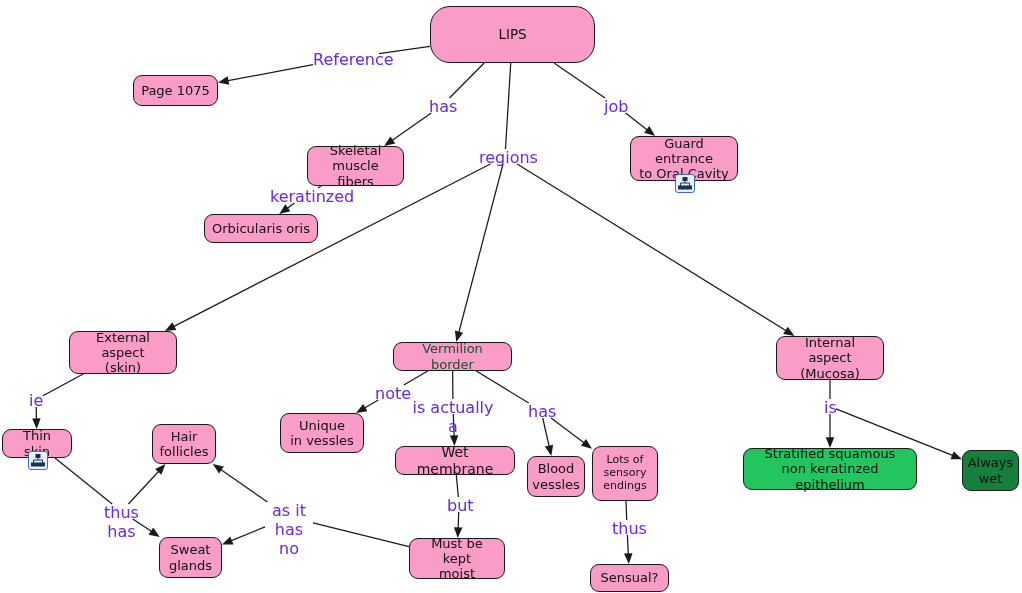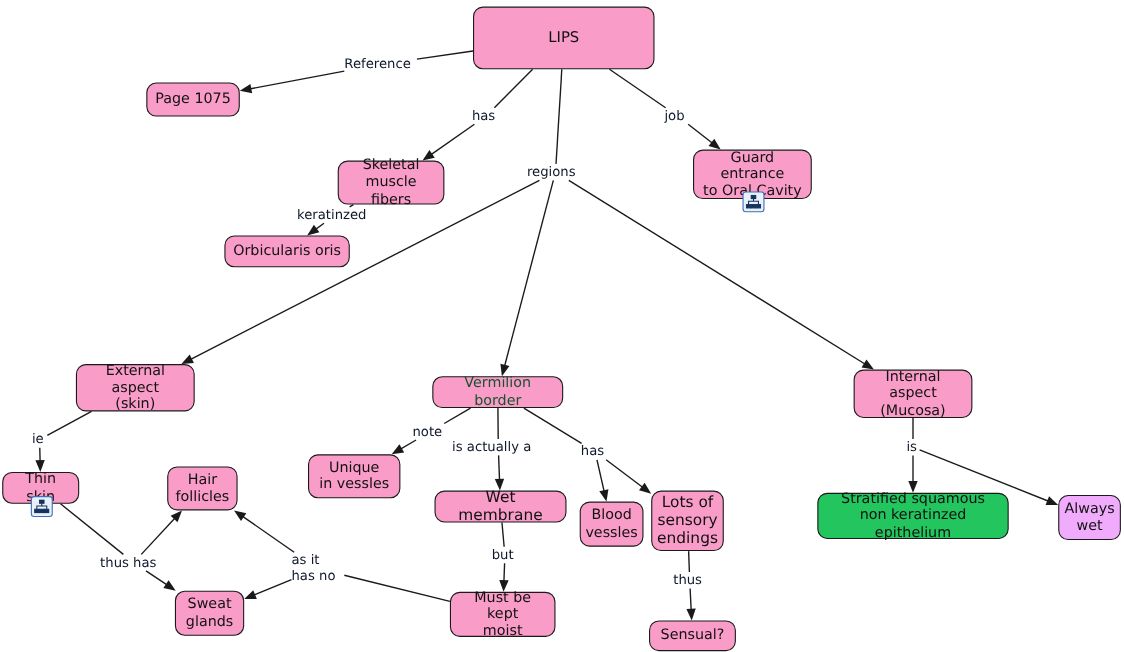--- a/index.html
+++ b/index.html
@@ -35,24 +35,24 @@
     justify-content: center;
     text-align: center;
     line-height: 1.18;
     font-size: 13px;
     padding: 2px 6px;
     white-space: pre-line;
     z-index: 3;
   }
   .linklabel {
     position: absolute;
-    color: #0f172a;
-    font-size: 12px;
+    color: #6d28d9;
+    font-size: 16px;
     line-height: 1.18;
-    text-align: left;
+    text-align: center;
     white-space: pre-line;
     z-index: 4;
     background: transparent;
   }
   .resicon {
     position: absolute;
     width: 18px;
     height: 17px;
     border: 1px solid #3f6fb5;
     border-radius: 3px;
@@ -185,21 +185,21 @@
         <line x1="458.72222222222223" y1="512" x2="458.0368467130833" y2="530.5051387467493" stroke="#1a1a1a" stroke-width="1.25"></line>
       </g>
       <g>
         <line x1="626.0185185185185" y1="501" x2="626.7222222222222" y2="520" stroke="#1a1a1a" stroke-width="1.25"></line>
       </g>
       <g>
         <polygon points="628.8069306930693,564 624.0289236746318,553.5670582321302 632.5311364660081,553.1461566087947" fill="#1a1a1a"></polygon>
         <line x1="627.3712871287129" y1="535" x2="628.4360976939433" y2="556.5091734176555" stroke="#1a1a1a" stroke-width="1.25"></line>
       </g>
     </svg>
-<div class="node" style="left: 430px; top: 6px; width: 165px; height: 57px; font-size: 13.5px; background: rgb(250, 156, 200); border-color: rgb(26, 26, 26); color: rgb(17, 17, 17);">LIPS</div>
+<div class="node" style="left: 430px; top: 6px; width: 165px; height: 57px; font-size: 13.5px; background: rgb(250, 156, 200); border-color: rgb(26, 26, 26); color: rgb(17, 17, 17); border-radius: 20px;">LIPS</div>
     <div class="node" style="left: 133px; top: 75px; width: 85px; height: 31px; font-size: 13px; background: rgb(250, 156, 200); border-color: rgb(26, 26, 26); color: rgb(17, 17, 17);">Page 1075</div>
     <div class="node" style="left: 307px; top: 146px; width: 97px; height: 40px; font-size: 13px; background: rgb(250, 156, 200); border-color: rgb(26, 26, 26); color: rgb(17, 17, 17);">Skeletal
 muscle fibers</div>
     <div class="node" style="left: 630px; top: 136px; width: 108px; height: 45px; font-size: 13px; background: rgb(250, 156, 200); border-color: rgb(26, 26, 26); color: rgb(17, 17, 17);">Guard entrance
 to Oral Cavity</div>
     <div class="resicon" style="left: 675px; top: 174px; border-color: rgb(63, 111, 181); background: rgb(232, 240, 251);">
       <svg width="14" height="13" viewBox="0 0 14 13">
         <rect x="5" y="0.5" width="4" height="3" fill="#16325c" stroke="#16325c"></rect>
         <rect x="0.5" y="9" width="4" height="3" fill="#16325c" stroke="#16325c"></rect>
         <rect x="5" y="9" width="4" height="3" fill="#16325c" stroke="#16325c"></rect>
@@ -223,26 +223,26 @@
         <path d="M7 3.5 V6 M2.5 9 V6 H11.5 V9" fill="none" stroke="#16325c" stroke-width="1"></path>
       </svg>
     </div>
     <div class="node" style="left: 152px; top: 424px; width: 64px; height: 40px; font-size: 13px; background: rgb(250, 156, 200); border-color: rgb(26, 26, 26); color: rgb(17, 17, 17);">Hair
 follicles</div>
     <div class="node" style="left: 280px; top: 413px; width: 84px; height: 40px; font-size: 13px; background: rgb(250, 156, 200); border-color: rgb(26, 26, 26); color: rgb(17, 17, 17);">Unique
 in vessles</div>
     <div class="node" style="left: 395px; top: 446px; width: 120px; height: 29px; font-size: 14px; background: rgb(250, 156, 200); border-color: rgb(26, 26, 26); color: rgb(17, 17, 17);">Wet membrane</div>
     <div class="node" style="left: 527px; top: 456px; width: 58px; height: 41px; font-size: 13px; background: rgb(250, 156, 200); border-color: rgb(26, 26, 26); color: rgb(17, 17, 17);">Blood
 vessles</div>
-    <div class="node" style="left: 592px; top: 446px; width: 66px; height: 55px; font-size: 14px; background: rgb(250, 156, 200); border-color: rgb(26, 26, 26); color: rgb(17, 17, 17);">Lots of
+    <div class="node" style="left: 592px; top: 446px; width: 66px; height: 55px; font-size: 11px; background: rgb(250, 156, 200); border-color: rgb(26, 26, 26); color: rgb(17, 17, 17);">Lots of
 sensory
 endings</div>
     <div class="node" style="left: 743px; top: 448px; width: 174px; height: 42px; font-size: 13px; background: #22c55e; border-color: rgb(26, 26, 26); color: rgb(17, 17, 17);">Stratified squamous
 non keratinzed epithelium</div>
-    <div class="node" style="left: 962px; top: 450px; width: 57px; height: 41px; font-size: 13px; background: #f0abfc; border-color: rgb(26, 26, 26); color: rgb(17, 17, 17);">Always
+    <div class="node" style="left: 962px; top: 450px; width: 57px; height: 41px; font-size: 13px; background: #15803d; border-color: rgb(26, 26, 26); color: rgb(17, 17, 17);">Always
 wet</div>
     <div class="node" style="left: 159px; top: 537px; width: 63px; height: 41px; font-size: 13px; background: rgb(250, 156, 200); border-color: rgb(26, 26, 26); color: rgb(17, 17, 17);">Sweat
 glands</div>
     <div class="node" style="left: 409px; top: 538px; width: 96px; height: 41px; font-size: 13px; background: rgb(250, 156, 200); border-color: rgb(26, 26, 26); color: rgb(17, 17, 17);">Must be kept
 moist</div>
     <div class="node" style="left: 590px; top: 564px; width: 79px; height: 28px; font-size: 13px; background: rgb(250, 156, 200); border-color: rgb(26, 26, 26); color: rgb(17, 17, 17);">Sensual?</div>
     <div class="linklabel" style="left: 313px; top: 51px; width: 66px;">Reference</div>
     <div class="linklabel" style="left: 429px; top: 98px; width: 26px;">has</div>
     <div class="linklabel" style="left: 604px; top: 98px; width: 24px;">job</div>
     <div class="linklabel" style="left: 479px; top: 149px; width: 52px;">regions</div>

